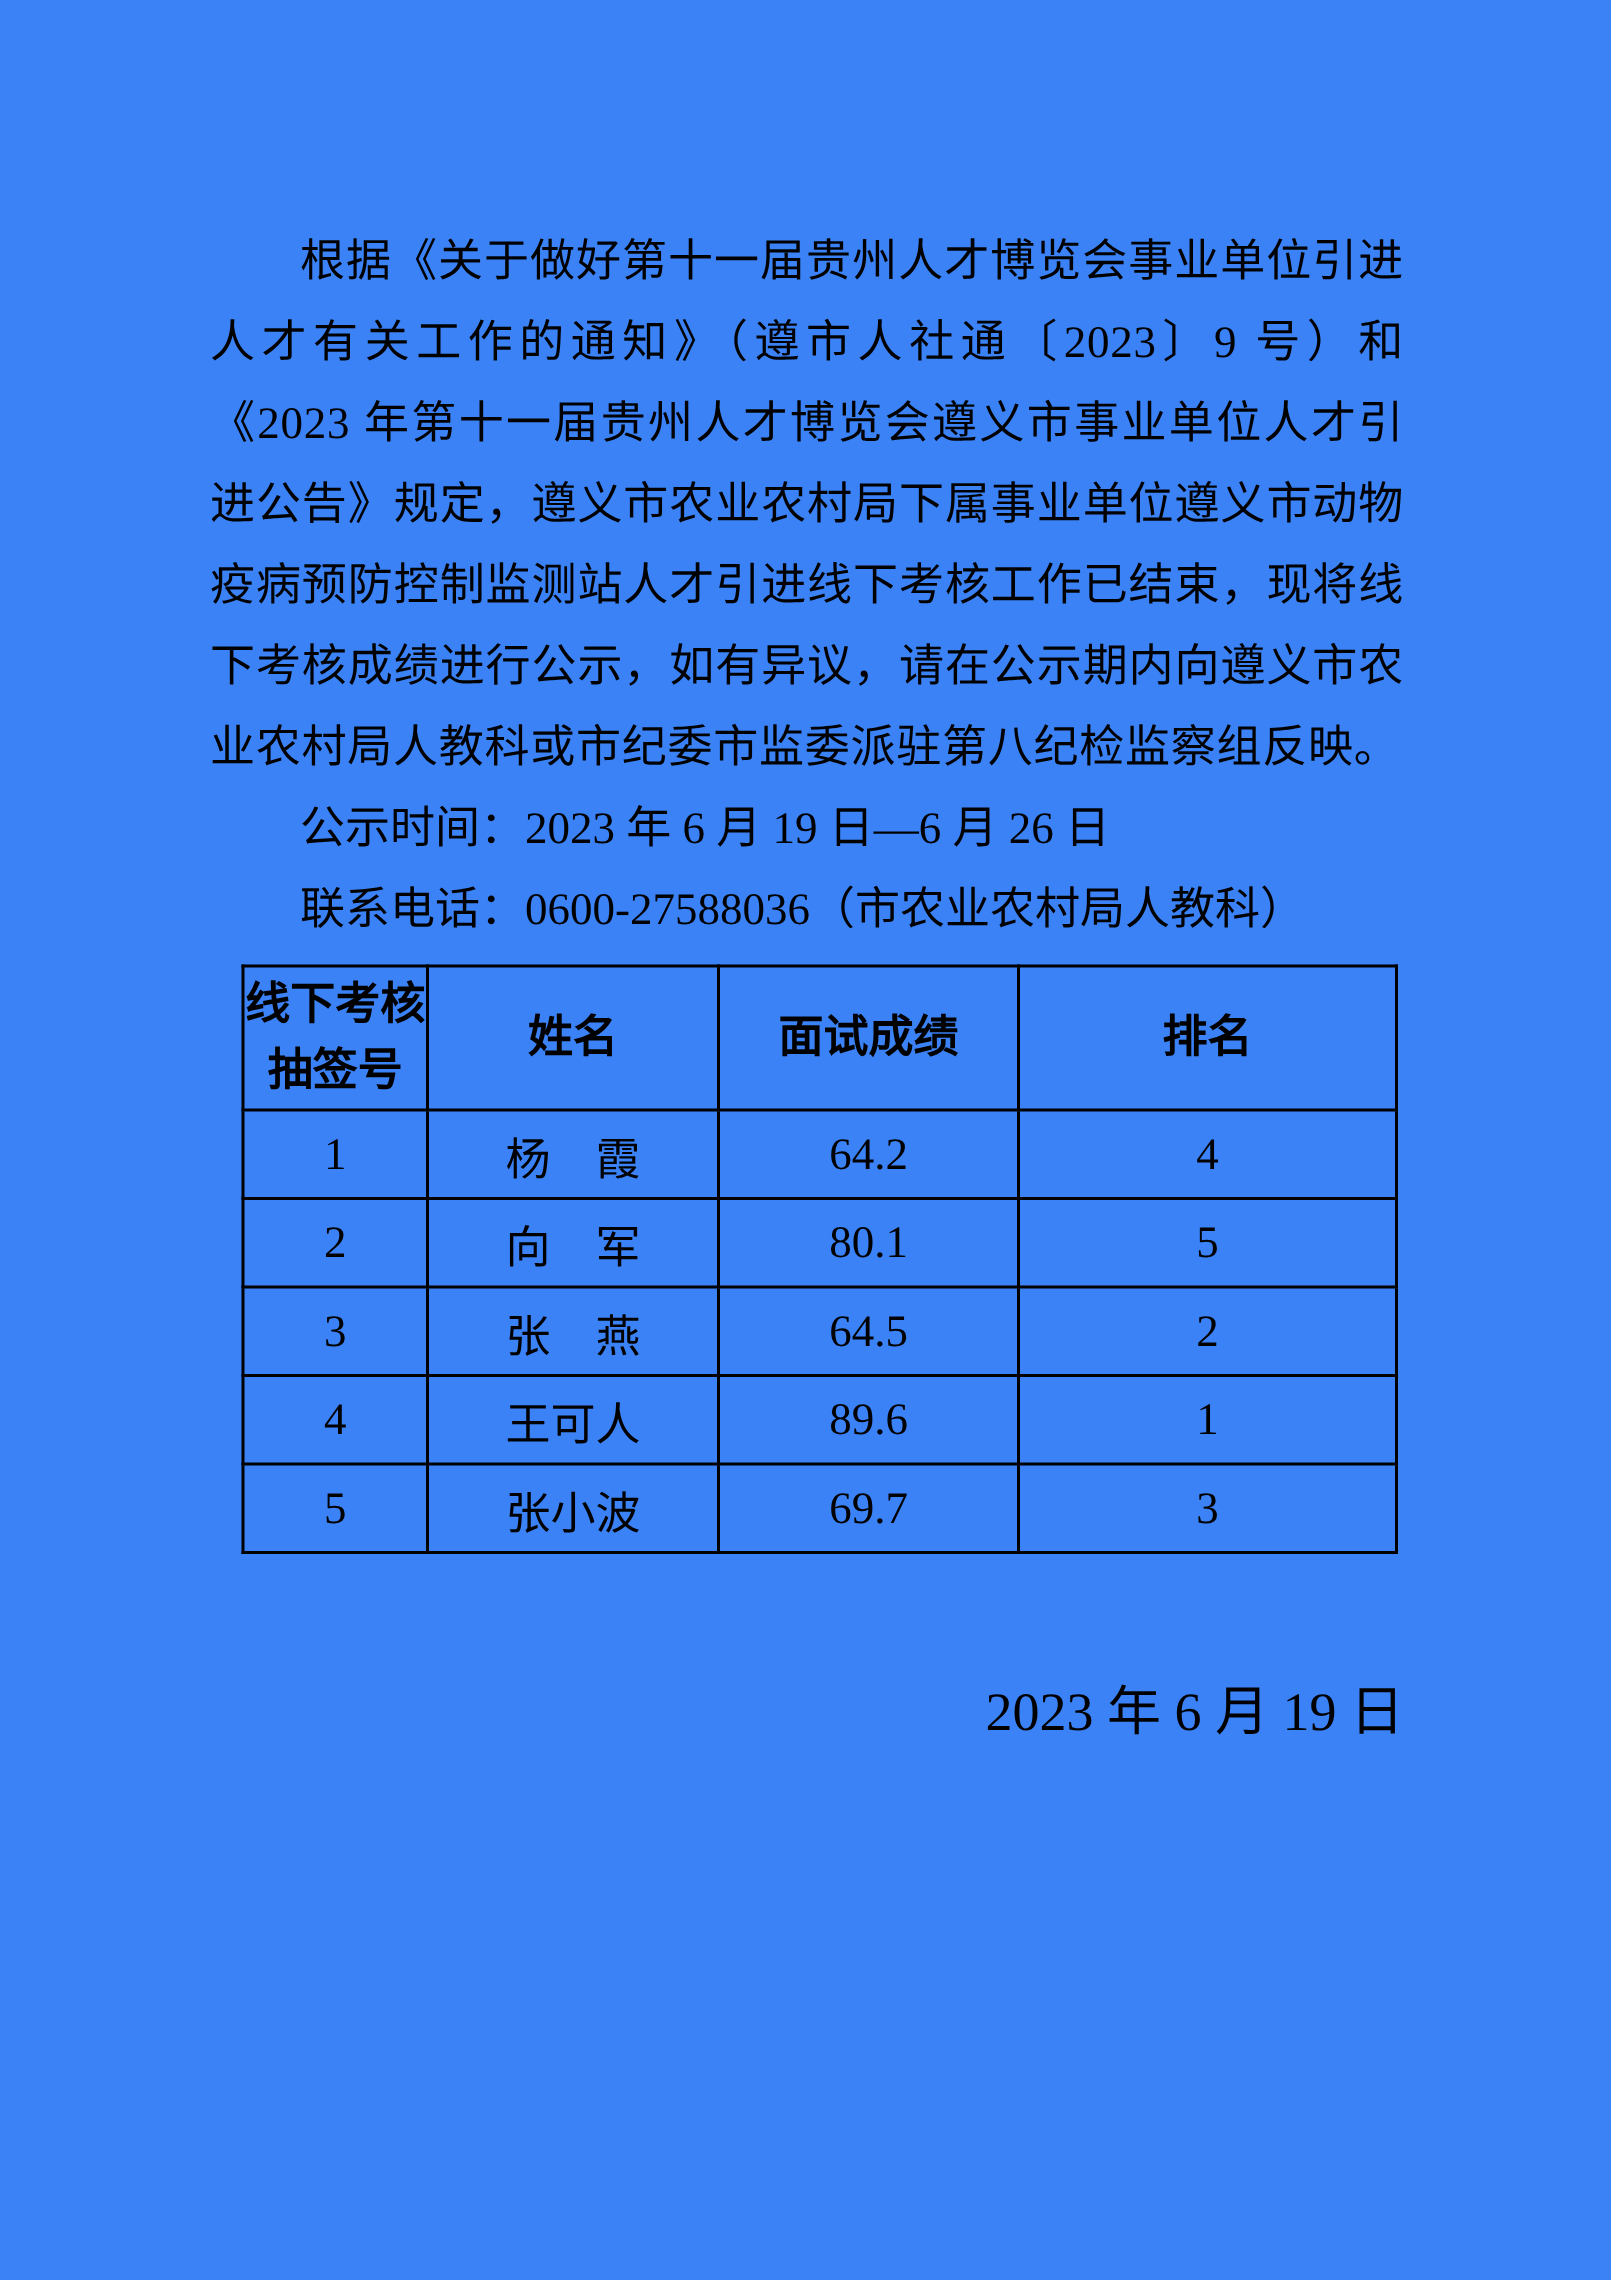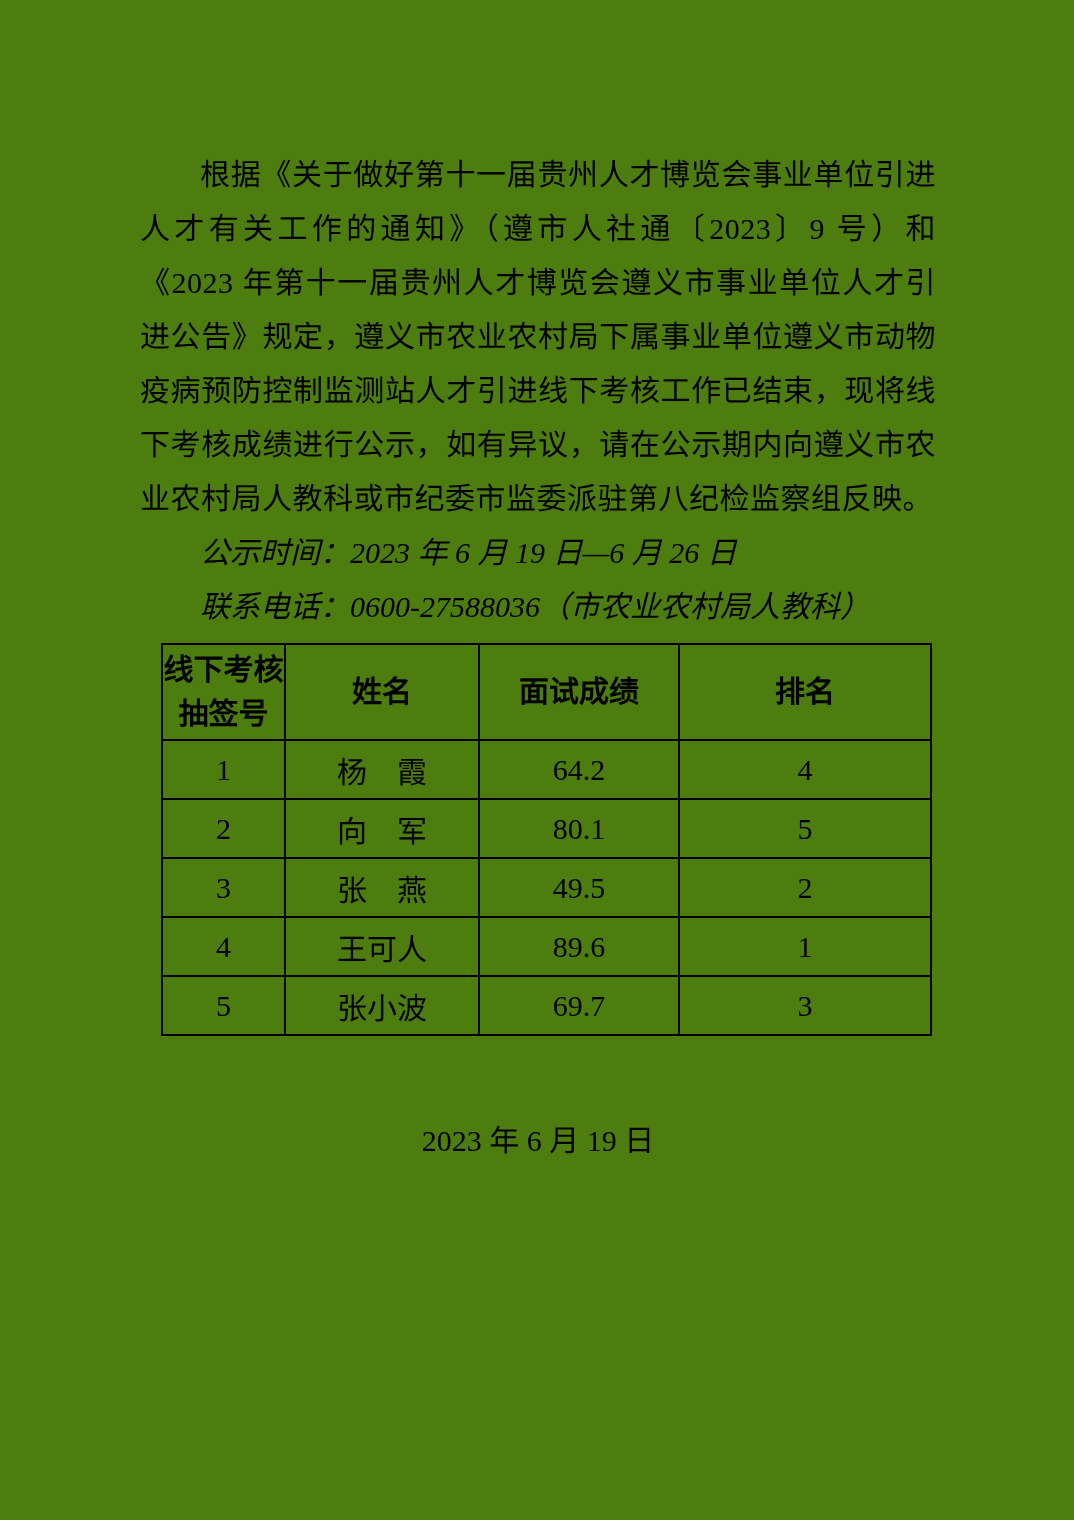--- a/index.html
+++ b/index.html
@@ -4,21 +4,21 @@
 <style>
   html, body {
     margin: 0;
     padding: 0;
     background: #ffffff;
   }
   .page {
     position: relative;
     width: 1074px;
     height: 1520px;
-    background: #4d7c0f;
+    background: #3b82f6;
     color: #000000;
     font-family: "Liberation Serif", "DejaVu Serif", serif;
     overflow: hidden;
   }
   .content {
     position: absolute;
     left: 140px;
     top: 148px;
     width: 796px;
   }
@@ -29,21 +29,20 @@
     text-align: justify;
     text-indent: 2em;
     letter-spacing: 0.5px;
   }
   .meta-line {
     margin: 0;
     font-size: 30px;
     line-height: 54px;
     text-indent: 2em;
     white-space: nowrap;
-    font-style: italic;
   }
   .meta-line.continuation {
     text-indent: 7em;
   }
   table.score-table {
     border-collapse: collapse;
     table-layout: fixed;
     width: 769px;
     margin-left: 21px;
     margin-top: 9px;
@@ -67,23 +66,23 @@
     font-size: 30px;
     line-height: 44px;
   }
   table.score-table td {
     height: 57px;
     font-size: 30px;
     font-weight: normal;
   }
   .sign-date {
     margin: 78px 0 0 0;
-    font-size: 30px;
+    font-size: 36px;
     line-height: 54px;
-    text-align: center;
+    text-align: right;
     white-space: nowrap;
   }
 </style>
 </head>
 <body>
 
 <div class="page">
   <div class="content">
 
     <p class="para">根据《关于做好第十一届贵州人才博览会事业单位引进人才有关工作的通知》（遵市人社通〔2023〕9 号）和《2023 年第十一届贵州人才博览会遵义市事业单位人才引进公告》规定，遵义市农业农村局下属事业单位遵义市动物疫病预防控制监测站人才引进线下考核工作已结束，现将线下考核成绩进行公示，如有异议，请在公示期内向遵义市农业农村局人教科或市纪委市监委派驻第八纪检监察组反映。</p>
@@ -120,21 +119,21 @@
         </tr>
         <tr>
           <td>2</td>
           <td>向　军</td>
           <td>80.1</td>
           <td>5</td>
         </tr>
         <tr>
           <td>3</td>
           <td>张　燕</td>
-          <td>49.5</td>
+          <td>64.5</td>
           <td>2</td>
         </tr>
         <tr>
           <td>4</td>
           <td>王可人</td>
           <td>89.6</td>
           <td>1</td>
         </tr>
         <tr>
           <td>5</td>

